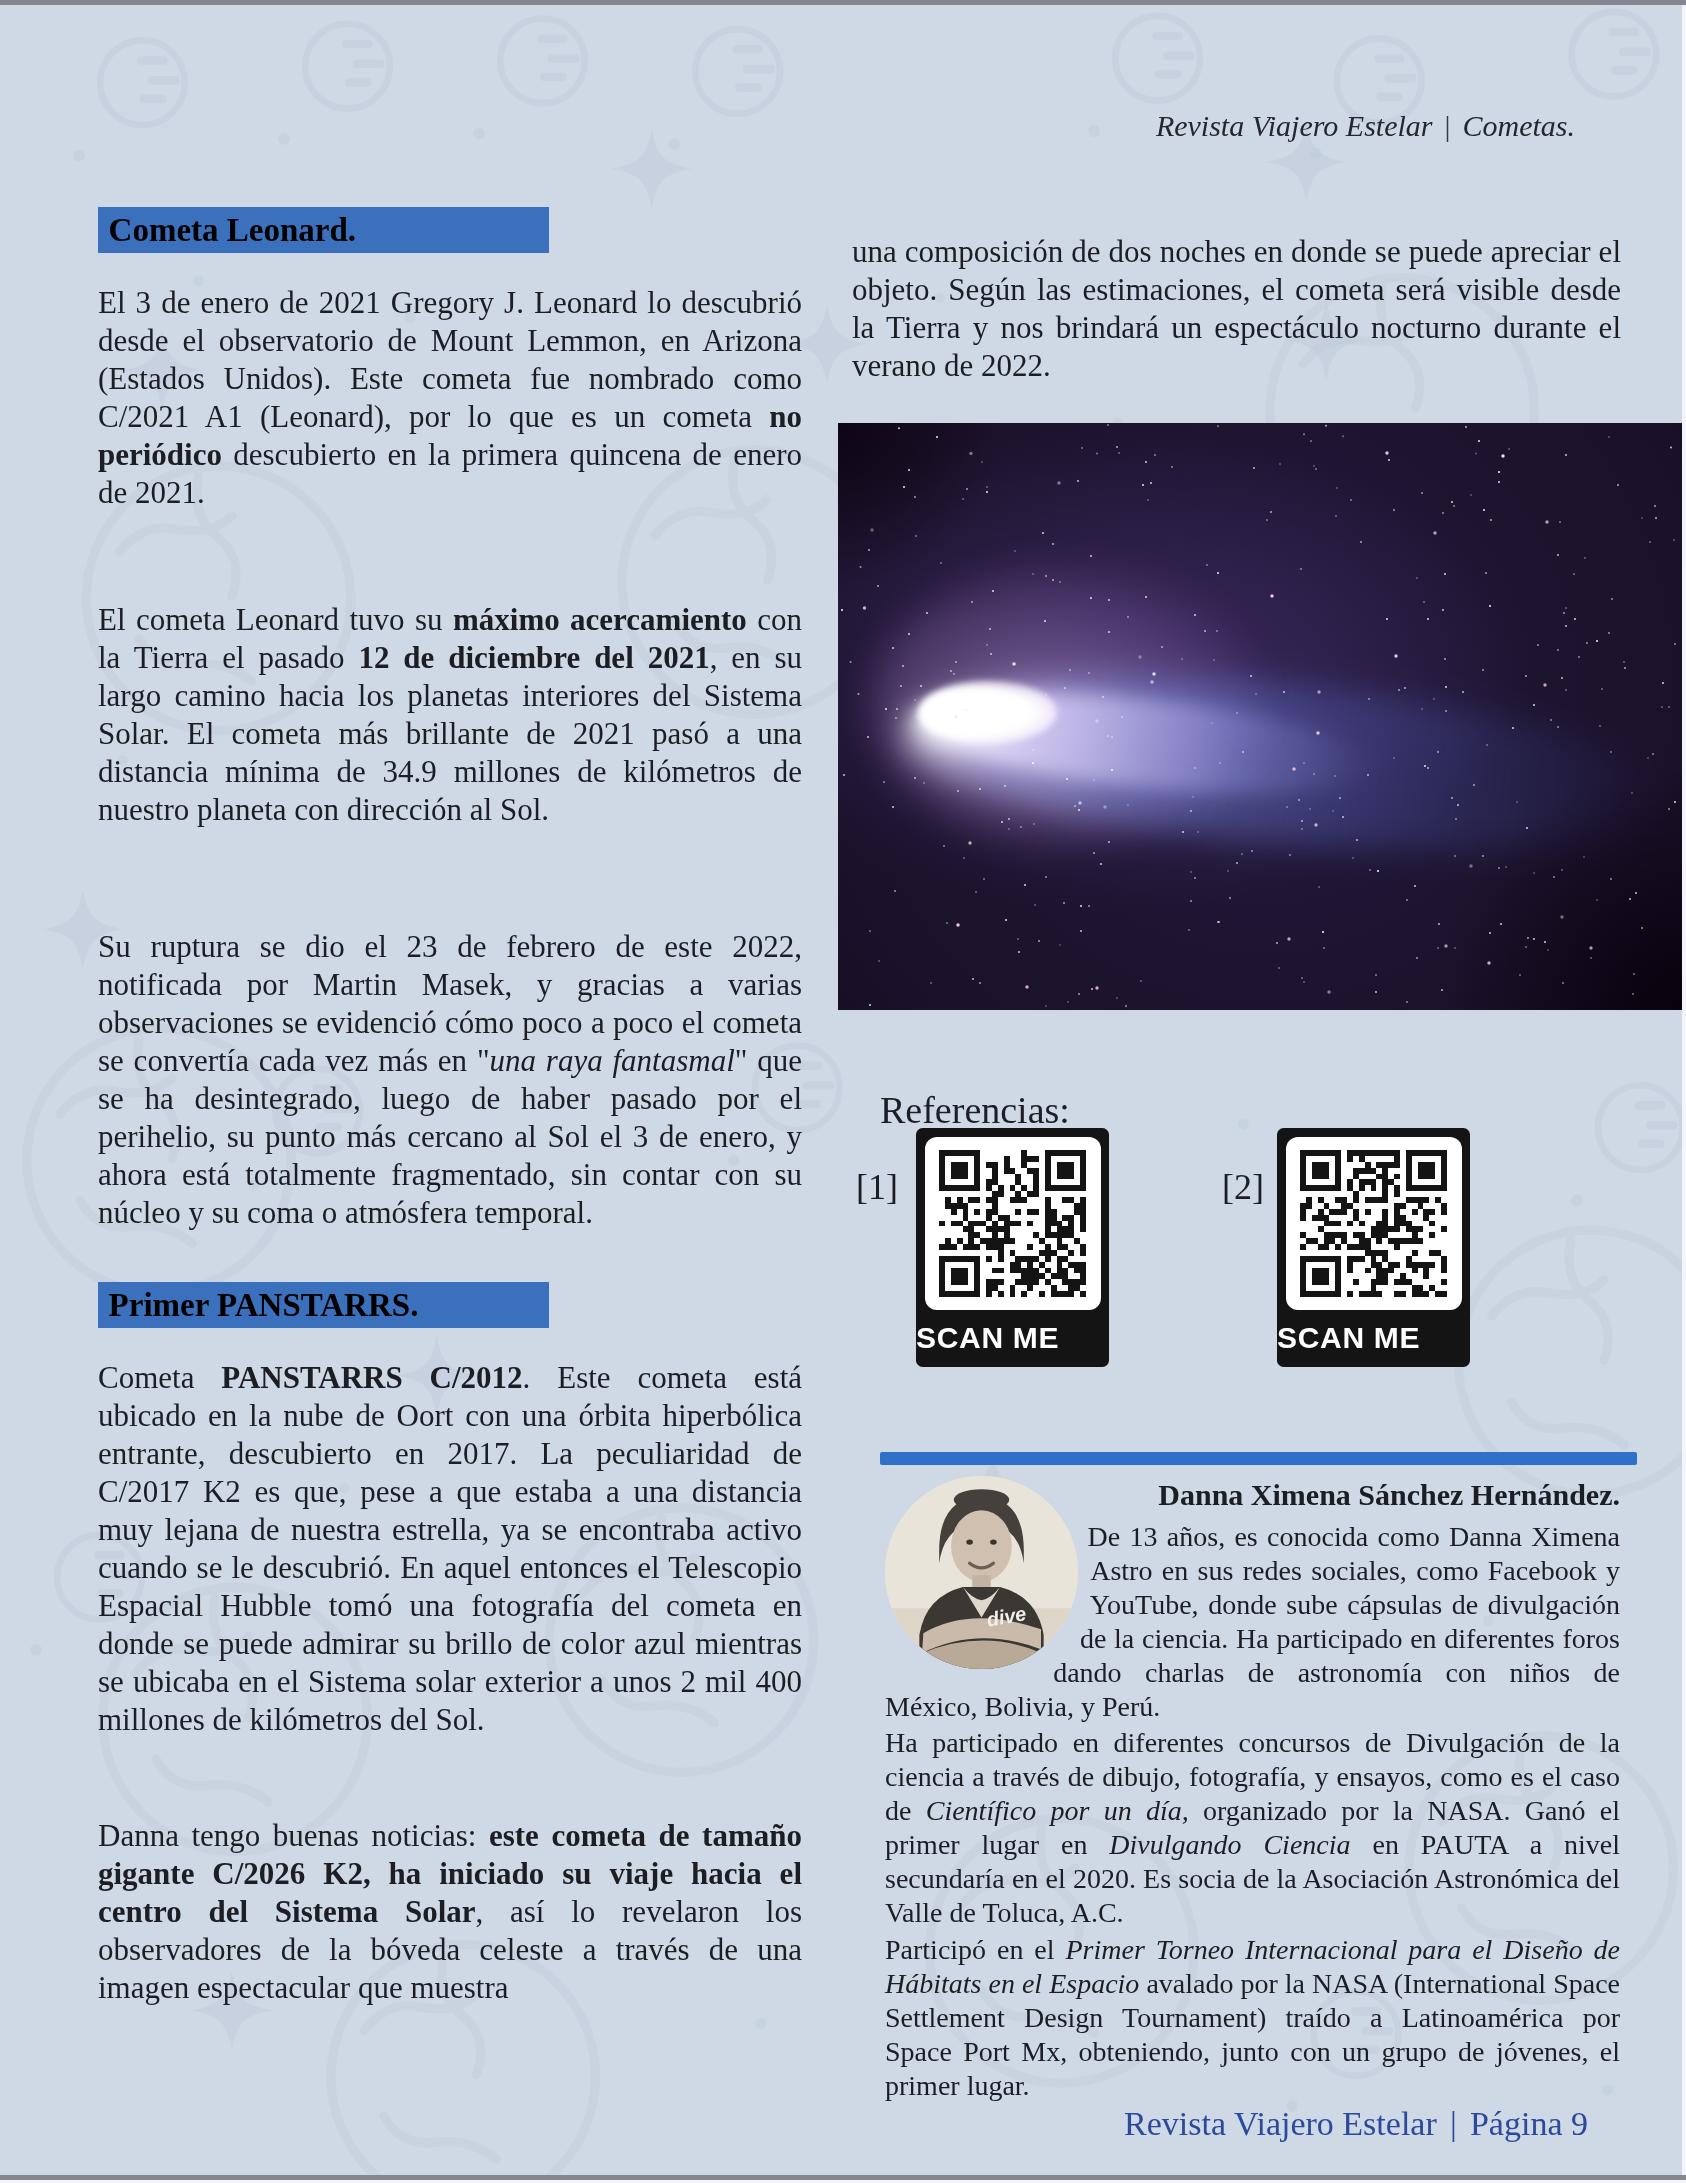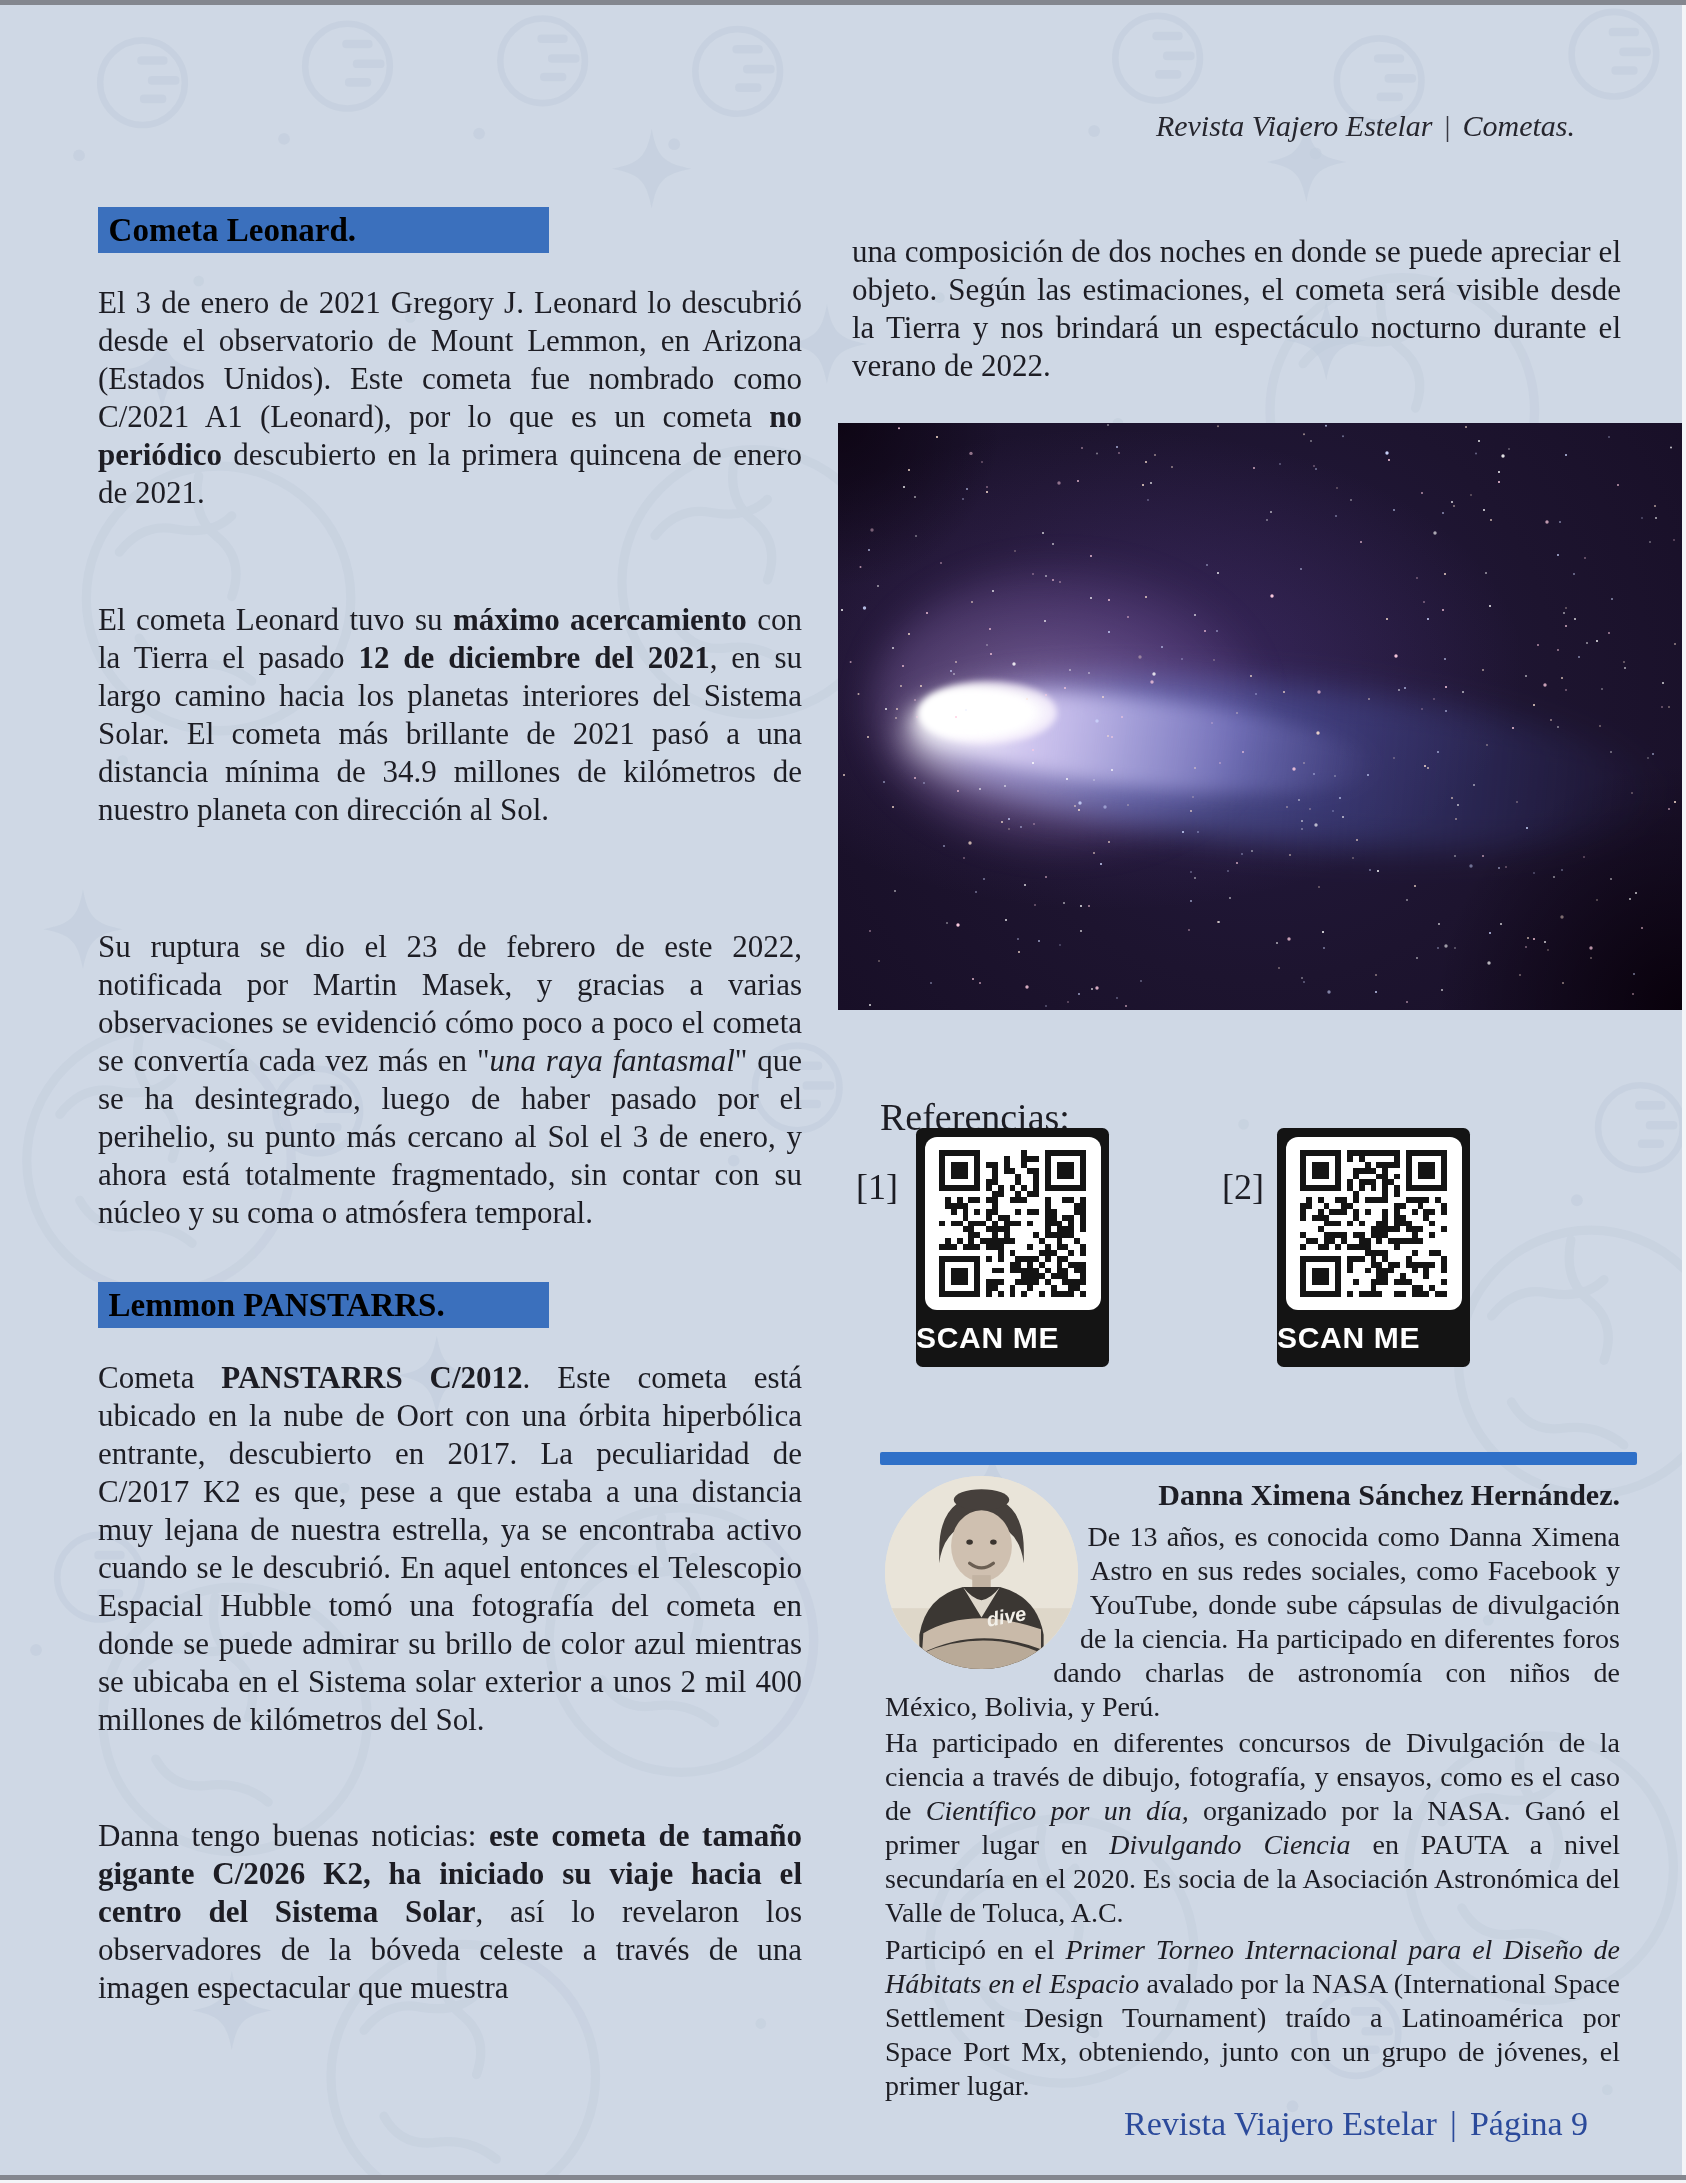--- a/index.html
+++ b/index.html
@@ -46,21 +46,21 @@
     transform:rotate(5deg);transform-origin:left center;filter:blur(16px);
     background:linear-gradient(90deg, rgba(255,255,255,0.85) 0%, rgba(205,200,255,0.62) 10%,
       rgba(130,150,235,0.45) 30%, rgba(95,115,215,0.33) 55%, rgba(82,100,205,0.16) 80%, rgba(82,100,205,0) 100%);}
   .comet-tail-inner{position:absolute;left:9%;top:43%;width:55%;height:15%;border-radius:50%;
     transform:rotate(6deg);transform-origin:left center;filter:blur(9.3px);
     background:linear-gradient(90deg, rgba(255,255,255,0.95) 0%, rgba(230,220,255,0.7) 25%, rgba(160,160,240,0.35) 70%, rgba(160,160,240,0) 100%);}
   .comet-head{position:absolute;left:9.5%;top:44%;width:139px;height:63px;border-radius:50%;filter:blur(3.3px);
     background:radial-gradient(ellipse at 38% 50%, #ffffff 0%, #ffffff 50%, rgba(255,246,255,0.65) 72%, rgba(255,246,255,0) 100%);}
   #star-dots{position:absolute;left:1.3px;top:1.3px;width:2px;height:2px;border-radius:50%;background:transparent;}
 
-  .refs-label{left:880px;top:1088px;font-size:38px;margin-top:7px;}
+  .refs-label{left:880px;top:1088px;font-size:38px;}
   .qr-row{left:852px;top:1128px;width:769px;height:242px;}
   .qr-index{position:absolute;top:38px;font-size:36px;}
   .qr-frame{position:absolute;top:0;width:193px;height:239px;background:#141414;border-radius:6.6px;}
   .qr-white{position:absolute;left:8.6px;top:8.6px;width:176px;height:173px;background:#ffffff;border-radius:12px;}
   svg.qr{position:absolute;left:23px;top:22px;width:147px;height:147px;}
   .scan{position:absolute;left:0;right:0;bottom:12px;text-align:left;color:#ffffff;
     font-family:"Liberation Sans",sans-serif;font-weight:bold;font-size:30px;letter-spacing:0.7px;}
 
   .rule-blue{left:880px;top:1452px;width:757px;height:13.2px;background:#2f70c8;border-radius:2px;}
 
@@ -299,21 +299,21 @@
     <span>Revista Viajero Estelar</span>
     <span class="sep">|</span>
     <span>Cometas.</span>
   </div>
 
   <div class="layer col-left">
     <div class="hbar">Cometa Leonard.</div>
     <p class="body-text mb-a"><span>El 3 de enero de 2021 Gregory J. Leonard lo descubrió desde el observatorio de Mount Lemmon, en Arizona (Estados Unidos). Este cometa fue nombrado como C/2021 A1 (Leonard), por lo que es un cometa </span><span style="font-weight: bold;">no periódico</span><span> descubierto en la primera quincena de enero de 2021.</span></p>
     <p class="body-text mb-b"><span>El cometa Leonard tuvo su </span><span style="font-weight: bold;">máximo acercamiento</span><span> con la Tierra el pasado </span><span style="font-weight: bold;">12 de diciembre del 2021</span><span>, en su largo camino hacia los planetas interiores del Sistema Solar. El cometa más brillante de 2021 pasó a una distancia mínima de 34.9 millones de kilómetros de nuestro planeta con dirección al Sol.</span></p>
     <p class="body-text mb-c"><span>Su ruptura se dio el 23 de febrero de este 2022, notificada por Martin Masek, y gracias a varias observaciones se evidenció cómo poco a poco el cometa se convertía cada vez más en "</span><span style="font-style: italic;">una raya fantasmal</span><span>" que se ha desintegrado, luego de haber pasado por el perihelio, su punto más cercano al Sol el 3 de enero, y ahora está totalmente fragmentado, sin contar con su núcleo y su coma o atmósfera temporal.</span></p>
-    <div class="hbar">Lemmon PANSTARRS.</div>
+    <div class="hbar">Primer PANSTARRS.</div>
     <p class="body-text mb-d"><span>Cometa </span><span style="font-weight: bold;">PANSTARRS C/2012</span><span>. Este cometa está ubicado en la nube de Oort con una órbita hiperbólica entrante, descubierto en 2017. La peculiaridad de C/2017 K2 es que, pese a que estaba a una distancia muy lejana de nuestra estrella, ya se encontraba activo cuando se le descubrió. En aquel entonces el Telescopio Espacial Hubble tomó una fotografía del cometa en donde se puede admirar su brillo de color azul mientras se ubicaba en el Sistema solar exterior a unos 2 mil 400 millones de kilómetros del Sol.</span></p>
     <p class="body-text"><span>Danna tengo buenas noticias: </span><span style="font-weight: bold;">este cometa de tamaño gigante C/2026 K2, ha iniciado su viaje hacia el centro del Sistema Solar</span><span>, así lo revelaron los observadores de la bóveda celeste a través de una imagen espectacular que muestra</span></p>
   </div>
 
   <div class="layer col-right-intro">
     <p class="body-text" style="margin:0"><span>una composición de dos noches en donde se puede apreciar el objeto. Según las estimaciones, el cometa será visible desde la Tierra y nos brindará un espectáculo nocturno durante el verano de 2022.</span></p>
   </div>
 
   <div class="layer comet">
     <div class="comet-halo"></div>

